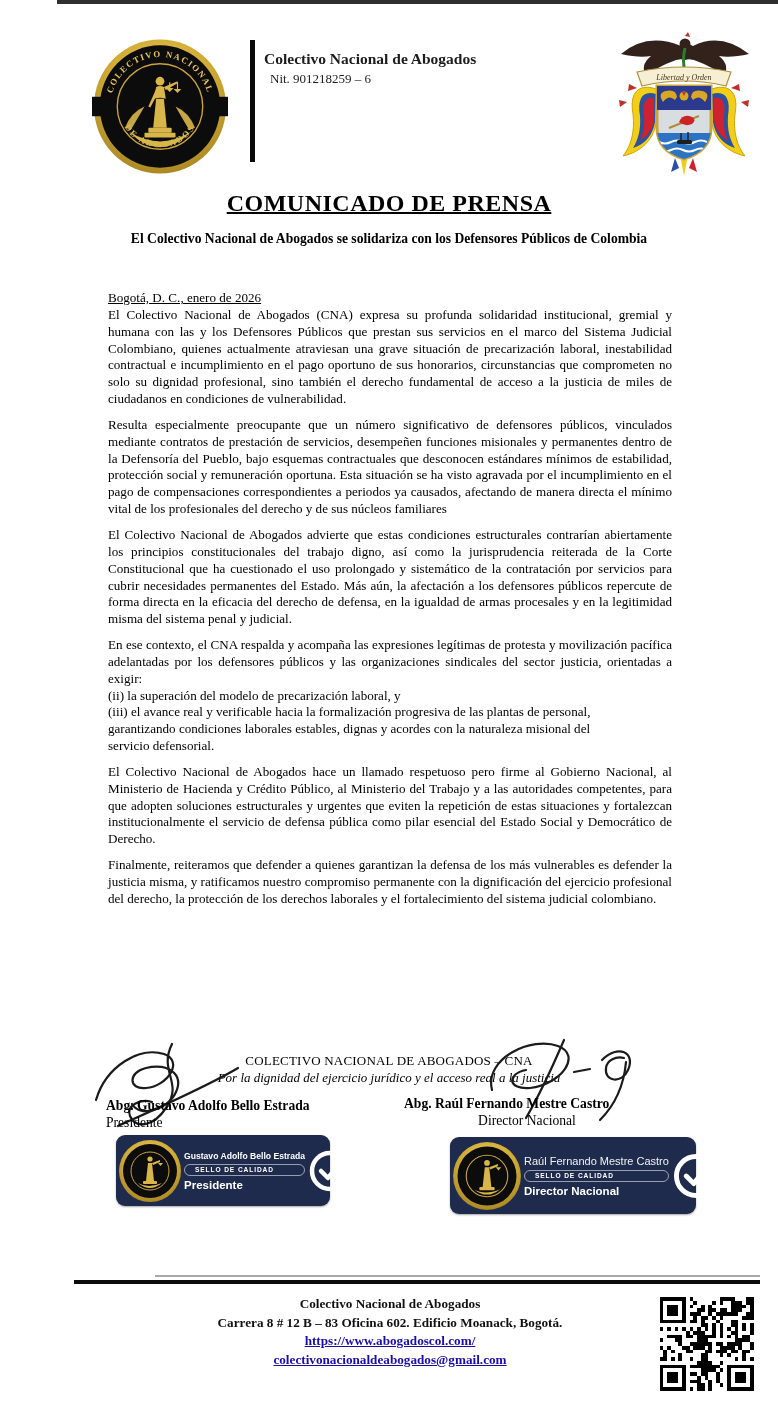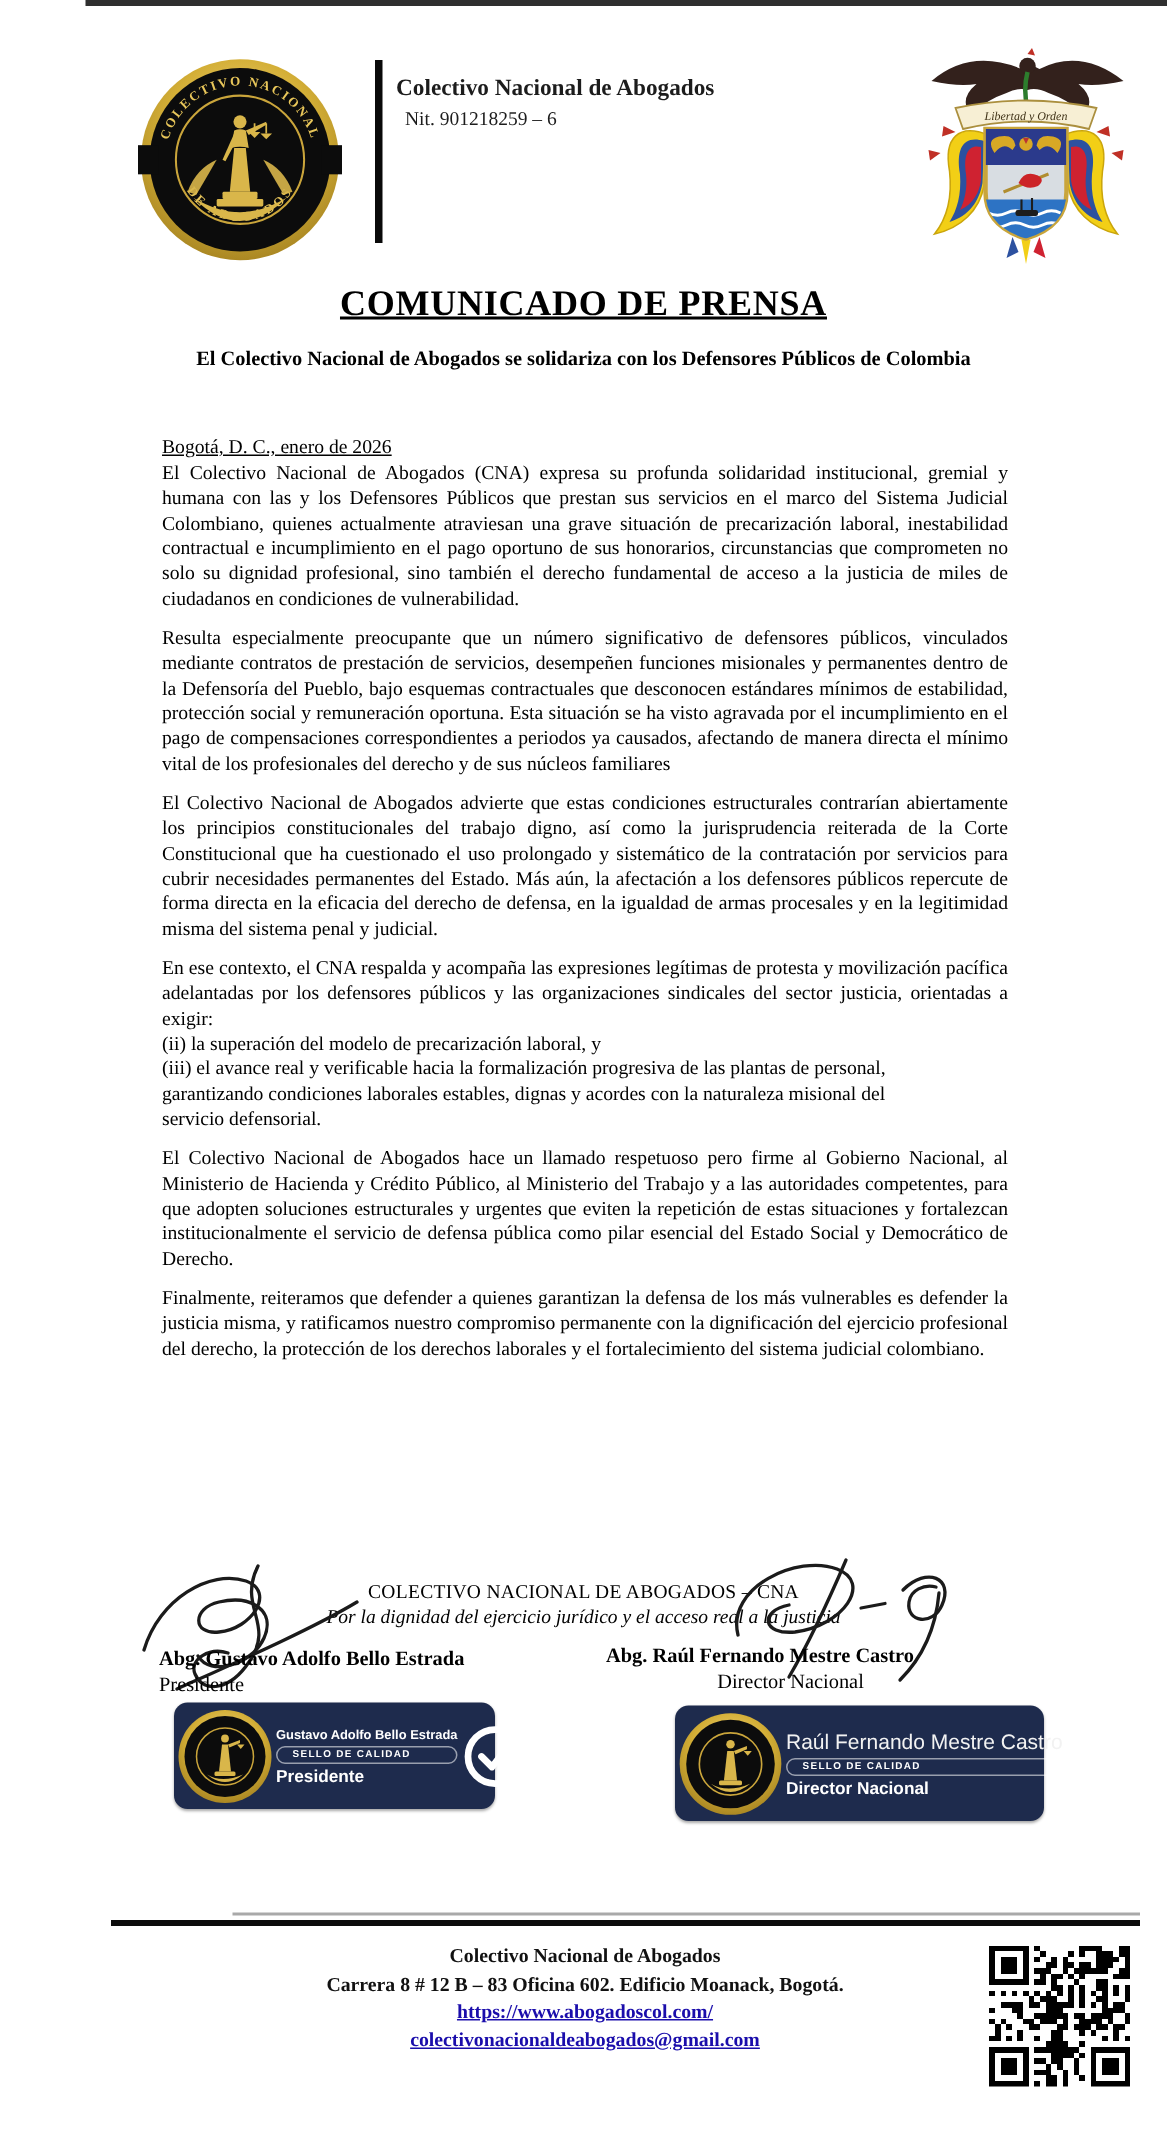--- a/index.html
+++ b/index.html
@@ -47,21 +47,21 @@
   .signer-right .rl{text-align:center;}
 
   
   .badge{position:absolute;background:#1e2b4d;border-radius:9px;display:flex;align-items:center;
          font-family:"Liberation Sans", sans-serif;color:#fff;box-shadow:0 1px 2px rgba(0,0,0,.35);}
   .badge-left{left:116px;top:1135px;width:214px;height:71px;}
   .badge-right{left:450px;top:1137px;width:246px;height:77px;}
   .badge .mini-seal{flex:0 0 auto;margin-left:2px;}
   .badge .mid{flex:1 1 auto;display:flex;flex-direction:column;gap:3px;padding:0 2px;}
   .badge .bname{font-size:8.6px;font-weight:700;white-space:nowrap;}
-  .badge-right .bname{font-size:14px;font-weight:400;color:#f2f2f2;}
+  .badge-right .bname{font-size:11px;font-weight:400;color:#f2f2f2;}
   .badge .pill{border:1px solid rgba(255,255,255,.55);border-radius:9px;padding:1.5px 10px;
                font-size:6.6px;font-weight:700;letter-spacing:.9px;white-space:nowrap;}
   .badge .brole{font-size:11.5px;font-weight:700;white-space:nowrap;}
   .badge .chk{flex:0 0 auto;margin-right:5px;}
 
   
   .f-line-gray{position:absolute;left:155px;right:18px;top:1275px;height:2px;background:#a9a9a9;}
   .f-line-black{position:absolute;left:74px;right:18px;top:1280px;height:4px;background:#0c0c0c;}
   .footer-text{position:absolute;left:108px;width:564px;top:1295px;text-align:center;
                font-size:13.2px;font-weight:bold;line-height:18.6px;color:#111;}

